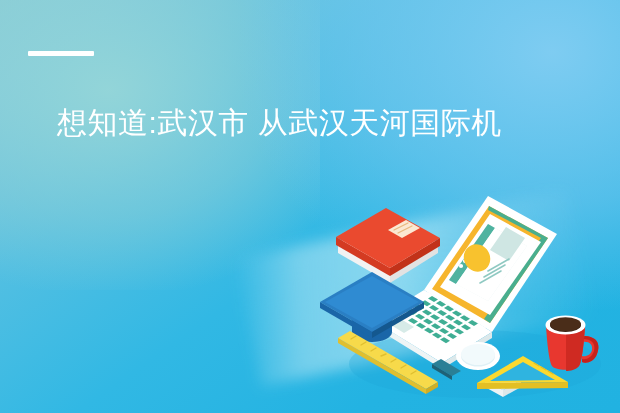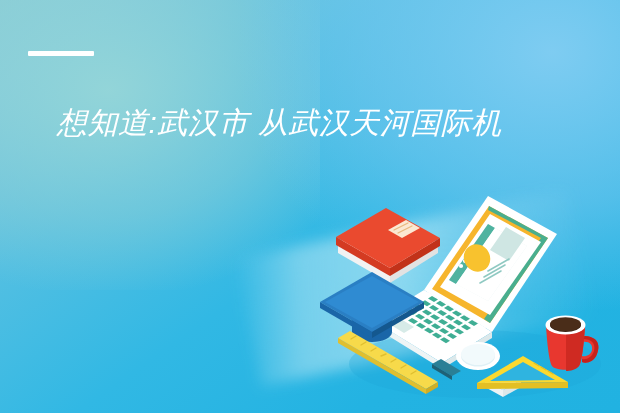--- a/index.html
+++ b/index.html
@@ -19,21 +19,20 @@
     overflow: hidden;
     
     background:
       linear-gradient(145deg,
         #8ccdd6 0%,
         #7ec9dc 10%,
         #52bfe2 32%,
         #31b8e4 55%,
         #23b3e2 78%,
         #21b2e1 100%);
-    font-style: italic;
   }
 
   
   .bg-glow-topright {
     position: absolute;
     top: -120px;
     right: -140px;
     width: 520px;
     height: 430px;
     background: radial-gradient(ellipse at 60% 40%,

